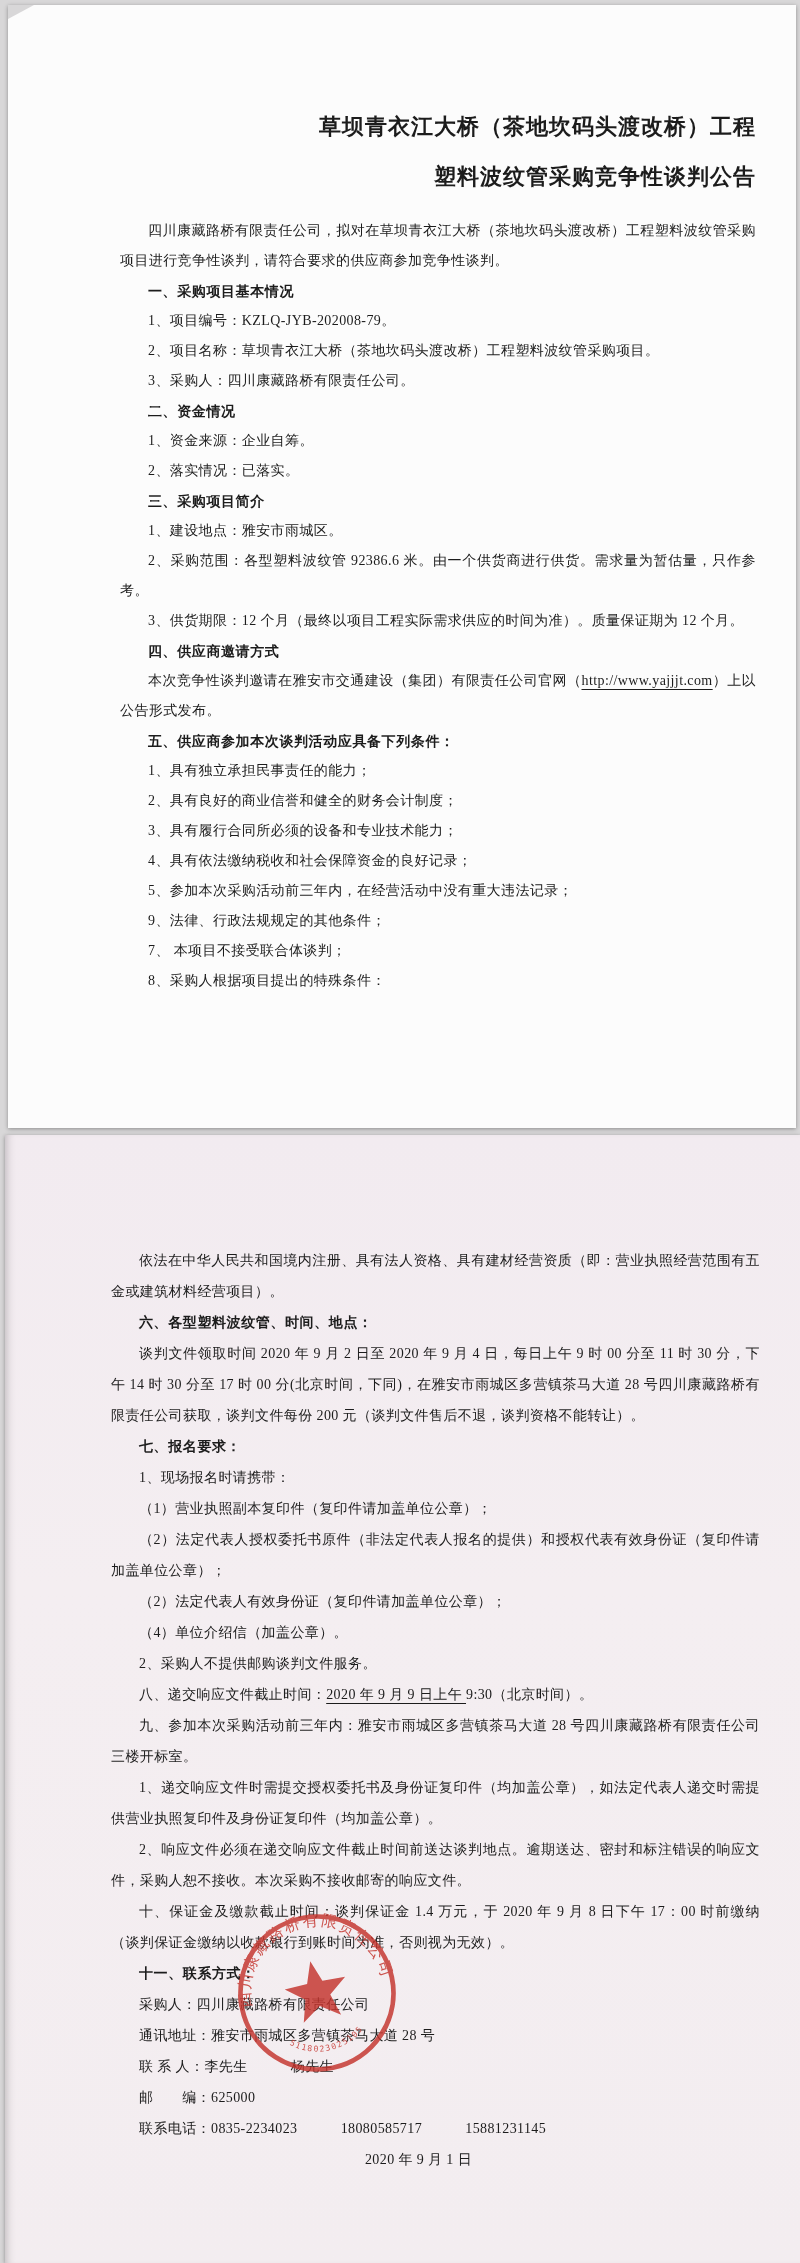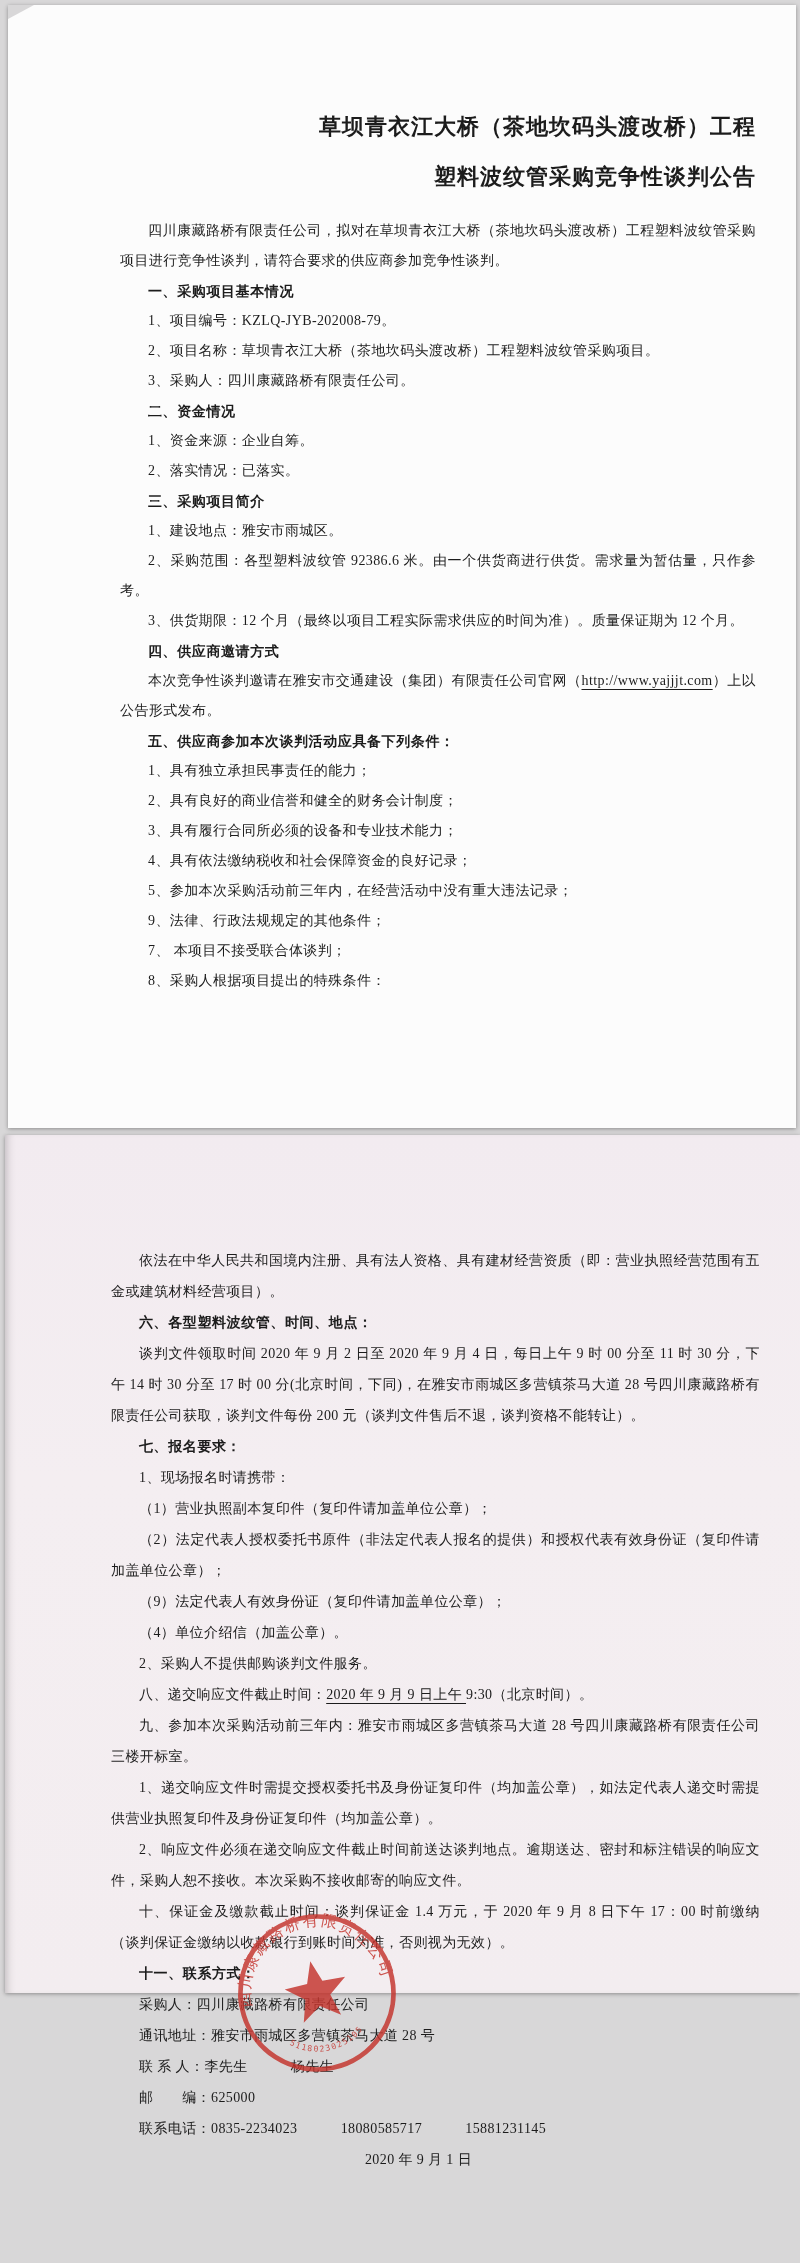--- a/index.html
+++ b/index.html
@@ -13,21 +13,21 @@
   .page{position:absolute;box-shadow:0 1px 4px rgba(0,0,0,.35);}
   #page1{
     left:8px;top:5px;width:788px;height:1123px;
     background:#fcfcfc;
   }
   #page1 .corner-cut{
     position:absolute;left:0;top:0;width:0;height:0;
     border-top:14px solid #d8d7d8;border-right:26px solid transparent;
   }
   #page2{
-    left:5px;top:1135px;width:795px;height:858px;
+    left:5px;top:1135px;width:795px;height:1128px;
     background:linear-gradient(180deg,#f2ebf0 0%,#f4eef1 40%,#f3edf0 100%);
     box-shadow:inset 8px 0 10px -7px rgba(0,0,0,.25), 0 1px 4px rgba(0,0,0,.35);
   }
   .content1{padding:97px 40px 0 112px;}
   .content2{padding:110px 40px 0 106px;}
   .line{
     margin:0;font-size:14px;letter-spacing:.4px;
     text-align:justify;
   }
   #page1 .line{line-height:30px;}
@@ -94,21 +94,21 @@
 <div class="page" id="page2">
   <div class="content2">
     <div id="page2-blocks">
         <p class="line para"><span class="">依法在中华人民共和国境内注册、具有法人资格、具有建材经营资质（即：营业执照经营范围有五金或建筑材料经营项目）。</span></p>
         <p class="line heading"><span class="">六、各型塑料波纹管、时间、地点：</span></p>
         <p class="line para"><span class="">谈判文件领取时间 2020 年 9 月 2 日至 2020 年 9 月 4 日，每日上午 9 时 00 分至 11 时 30 分，下午 14 时 30 分至 17 时 00 分(北京时间，下同)，在雅安市雨城区多营镇茶马大道 28 号四川康藏路桥有限责任公司获取，谈判文件每份 200 元（谈判文件售后不退，谈判资格不能转让）。</span></p>
         <p class="line heading"><span class="">七、报名要求：</span></p>
         <p class="line para"><span class="">1、现场报名时请携带：</span></p>
         <p class="line para"><span class="">（1）营业执照副本复印件（复印件请加盖单位公章）；</span></p>
         <p class="line para"><span class="">（2）法定代表人授权委托书原件（非法定代表人报名的提供）和授权代表有效身份证（复印件请加盖单位公章）；</span></p>
-        <p class="line para"><span class="">（9）法定代表人有效身份证（复印件请加盖单位公章）；</span></p>
+        <p class="line para"><span class="">（2）法定代表人有效身份证（复印件请加盖单位公章）；</span></p>
         <p class="line para"><span class="">（4）单位介绍信（加盖公章）。</span></p>
         <p class="line para"><span class="">2、采购人不提供邮购谈判文件服务。</span></p>
         <p class="line para"><span class="run-b ">八、递交响应文件截止时间：</span><span class="run-u">2020 年 9 月 9 日上午 </span><span class="">9:30（北京时间）。</span></p>
         <p class="line para"><span class="run-b ">九、参加本次采购活动前三年内：</span><span class="">雅安市雨城区多营镇茶马大道 28 号四川康藏路桥有限责任公司三楼开标室。</span></p>
         <p class="line para"><span class="">1、递交响应文件时需提交授权委托书及身份证复印件（均加盖公章），如法定代表人递交时需提供营业执照复印件及身份证复印件（均加盖公章）。</span></p>
         <p class="line para"><span class="">2、响应文件必须在递交响应文件截止时间前送达谈判地点。逾期送达、密封和标注错误的响应文件，采购人恕不接收。本次采购不接收邮寄的响应文件。</span></p>
         <p class="line para"><span class="run-b ">十、保证金及缴款截止时间：</span><span class="">谈判保证金 1.4 万元，于 2020 年 9 月 8 日下午 17：00 时前缴纳（谈判保证金缴纳以收款银行到账时间为准，否则视为无效）。</span></p>
         <p class="line heading"><span class="">十一、联系方式：</span></p>
         <p class="line para"><span class="">采购人：四川康藏路桥有限责任公司</span></p>
         <p class="line para"><span class="">通讯地址：雅安市雨城区多营镇茶马大道 28 号</span></p>

